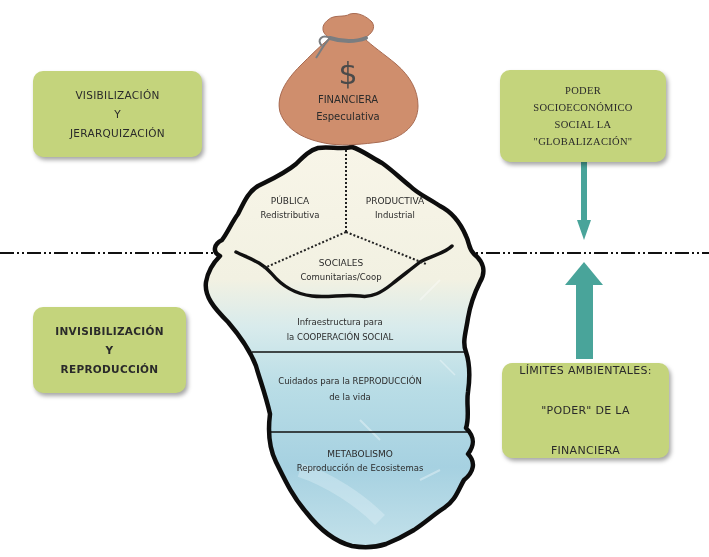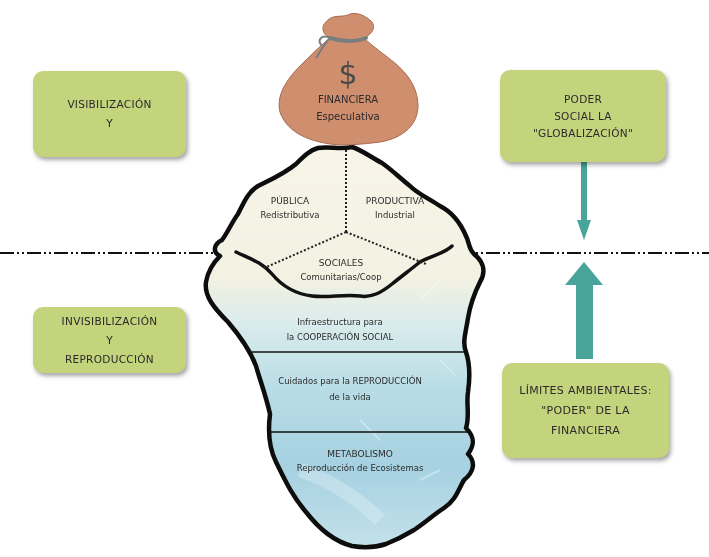--- a/index.html
+++ b/index.html
@@ -3,24 +3,24 @@
 <meta charset="utf-8">
 <style>
   html, body { margin:0; padding:0; background:#ffffff; }
   body { width:709px; height:557px; position:relative; overflow:hidden; font-family:"DejaVu Sans", sans-serif; }
   .box {
     position:absolute; background:#c4d47c; border-radius:10px;
     box-shadow: 2px 3px 4px rgba(0,0,0,0.35);
     display:flex; flex-direction:column; align-items:center; justify-content:center;
     color:#2a2a2a; font-size:10.5px; letter-spacing:0.3px; line-height:19px; text-align:center;
   }
-  #box-vis { left:33px; top:71px; width:153px; height:86px; }
-  #box-invis { left:33px; top:307px; width:153px; height:66px; }
-  #box-poder { left:500px; top:70px; width:166px; height:92px; line-height:17px; }
-  #box-limites { left:502px; top:363px; width:167px; height:95px; font-size:11px; line-height:20px; }
+  #box-vis { left:33px; top:71px; width:169px; height:86px; }
+  #box-invis { left:33px; top:307px; width:153px; height:86px;font-weight:bold; }
+  #box-poder { left:500px; top:70px; width:166px; height:92px; line-height:17px;font-family:Liberation Serif, serif; }
+  #box-limites { left:502px; top:363px; width:167px; height:95px; font-size:11px; line-height:20px;gap:20px; }
   svg#diagram { position:absolute; left:0; top:0; }
   .ice-text { font-size:8.5px; fill:#2b2b2b; text-anchor:middle; font-family:"DejaVu Sans", sans-serif; }
   .ice-title { font-size:9px; fill:#2b2b2b; text-anchor:middle; font-family:"DejaVu Sans", sans-serif; }
   .bag-text { font-size:10px; fill:#2b2b2b; text-anchor:middle; font-family:"DejaVu Sans", sans-serif; }
 </style>
 </head>
 <body>
 
 <svg id="diagram" width="709" height="557" viewBox="0 0 709 557">
   <defs>
@@ -95,30 +95,32 @@
   </g>
   <g>
     <polygon points="565,285 584,262 603,285" fill="#49a49a"></polygon>
     <rect x="576" y="284" width="17" height="75" fill="#49a49a"></rect>
   </g>
 </svg>
 
 <div class="box" id="box-vis">
   <span>VISIBILIZACIÓN</span>
   <span>Y</span>
+  <span>JERARQUIZACIÓN</span>
 </div>
 
 <div class="box" id="box-invis">
   <span>INVISIBILIZACIÓN</span>
   <span>Y</span>
   <span>REPRODUCCIÓN</span>
 </div>
 
 <div class="box" id="box-poder">
   <span>PODER</span>
+  <span>SOCIOECONÓMICO</span>
   <span>SOCIAL LA</span>
   <span>"GLOBALIZACIÓN"</span>
 </div>
 
 <div class="box" id="box-limites">
   <span>LÍMITES AMBIENTALES:</span>
   <span>"PODER" DE LA</span>
   <span>FINANCIERA</span>
 </div>
 

